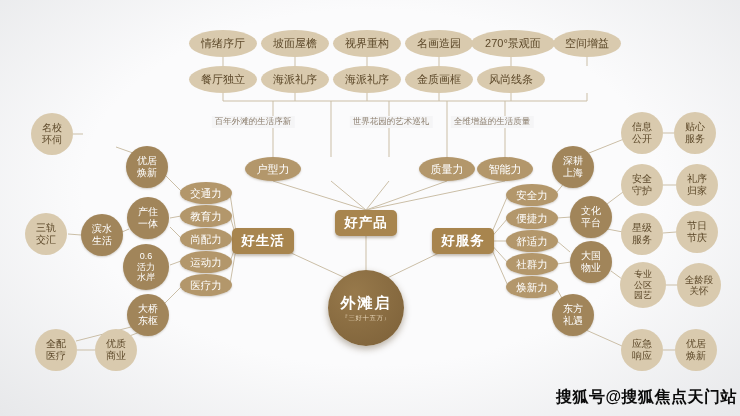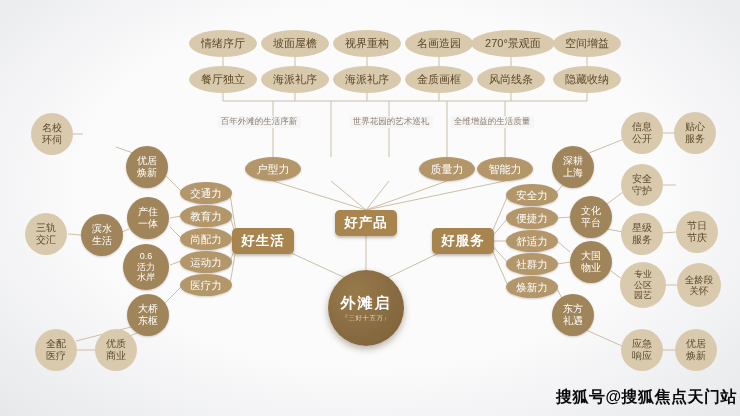--- a/index.html
+++ b/index.html
@@ -106,23 +106,22 @@
   <div class="node leaf" style="left:333px;top:30px;width:68px;height:27px">视界重构</div>
   <div class="node leaf" style="left:405px;top:30px;width:68px;height:27px">名画造园</div>
   <div class="node leaf" style="left:471px;top:30px;width:84px;height:27px">270°景观面</div>
   <div class="node leaf" style="left:553px;top:30px;width:68px;height:27px">空间增益</div>
 
   <div class="node leaf" style="left:189px;top:66px;width:68px;height:27px">餐厅独立</div>
   <div class="node leaf" style="left:261px;top:66px;width:68px;height:27px">海派礼序</div>
   <div class="node leaf" style="left:333px;top:66px;width:68px;height:27px">海派礼序</div>
   <div class="node leaf" style="left:405px;top:66px;width:68px;height:27px">金质画框</div>
   <div class="node leaf" style="left:477px;top:66px;width:68px;height:27px">风尚线条</div>
-  <div class="node leaf" style="left:553px;top:66px;width:68px;height:27px">隐藏收纳</div>
-
-  <div class="caption" style="left:259px;top:116px">百年外滩的生活序新</div>
+
+  <div class="caption" style="left:253px;top:116px">百年外滩的生活序新</div>
   <div class="caption" style="left:391px;top:116px">世界花园的艺术巡礼</div>
   <div class="caption" style="left:492px;top:116px">全维增益的生活质量</div>
 
   <div class="node power" style="left:245px;top:157px;width:56px;height:24px">户型力</div>
   <div class="node power" style="left:419px;top:157px;width:56px;height:24px">质量力</div>
   <div class="node power" style="left:477px;top:157px;width:56px;height:24px">智能力</div>
 
   <div class="node branch" style="left:232px;top:228px;width:62px;height:26px">好生活</div>
   <div class="node branch" style="left:335px;top:210px;width:62px;height:26px">好产品</div>
   <div class="node branch" style="left:432px;top:228px;width:62px;height:26px">好服务</div>
@@ -173,20 +172,22 @@
 物业</div>
   <div class="node mid" style="left:552px;top:294px;width:42px;height:42px">东方
 礼遇</div>
 
   <div class="node leafc" style="left:621px;top:112px;width:42px;height:42px">信息
 公开</div>
   <div class="node leafc" style="left:674px;top:112px;width:42px;height:42px">贴心
 服务</div>
   <div class="node leafc" style="left:621px;top:164px;width:42px;height:42px">安全
 守护</div>
+  <div class="node leafc" style="left:676px;top:164px;width:42px;height:42px">礼序
+归家</div>
   <div class="node leafc" style="left:621px;top:213px;width:42px;height:42px">星级
 服务</div>
   <div class="node leafc" style="left:676px;top:211px;width:42px;height:42px">节日
 节庆</div>
   <div class="node leafc" style="left:620px;top:262px;width:46px;height:46px;font-size:9px">专业
 公区
 园艺</div>
   <div class="node leafc" style="left:677px;top:263px;width:44px;height:44px;font-size:9.5px">全龄段
 关怀</div>
   <div class="node leafc" style="left:621px;top:329px;width:42px;height:42px">应急

